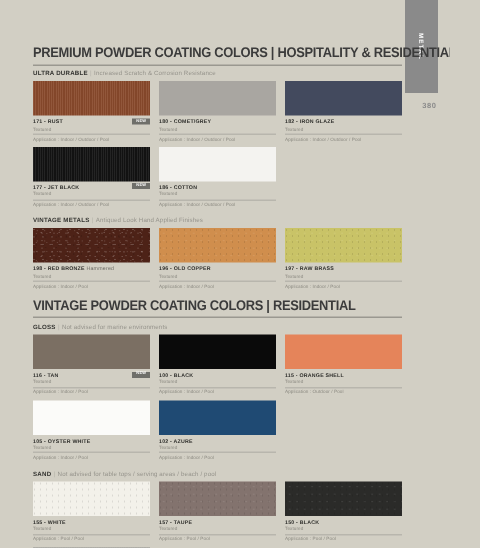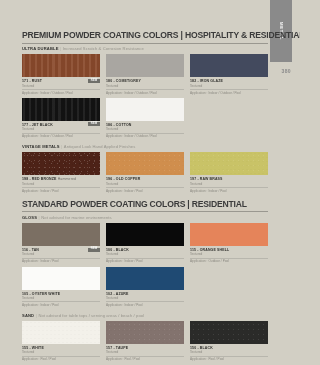--- a/index.html
+++ b/index.html
@@ -256,21 +256,21 @@
                 <div class="swatch-code"><span>197 - RAW BRASS</span></div>
                 <div class="swatch-finish">Textured</div>
                 <div class="swatch-underline"></div>
                 <div class="swatch-app">Application : Indoor / Pool</div>
               </div>
             </div>
           </div>
         </div>
       </div>
       <div class="section">
-        <div class="section-header">STANDARD POWDER COATING COLORS  |  RESIDENTIAL</div>
+        <div class="section-header">VINTAGE POWDER COATING COLORS  |  RESIDENTIAL</div>
         <div class="section-rule"></div>
         <div class="subsection">
           <div class="sub-head"><span class="sub-name">GLOSS</span><span class="sep">|</span><span class="sub-desc">Not advised for marine environments</span></div>
           <div class="swatch-grid">
             <div class="swatch-cell">
               <div class="swatch-chip" style="background-color: rgb(123, 111, 99);"></div>
               <div class="swatch-meta">
                 <div class="swatch-code"><span>116 - TAN</span></div>
                 <div class="swatch-finish">Textured</div>
                 <div class="swatch-underline"></div>

